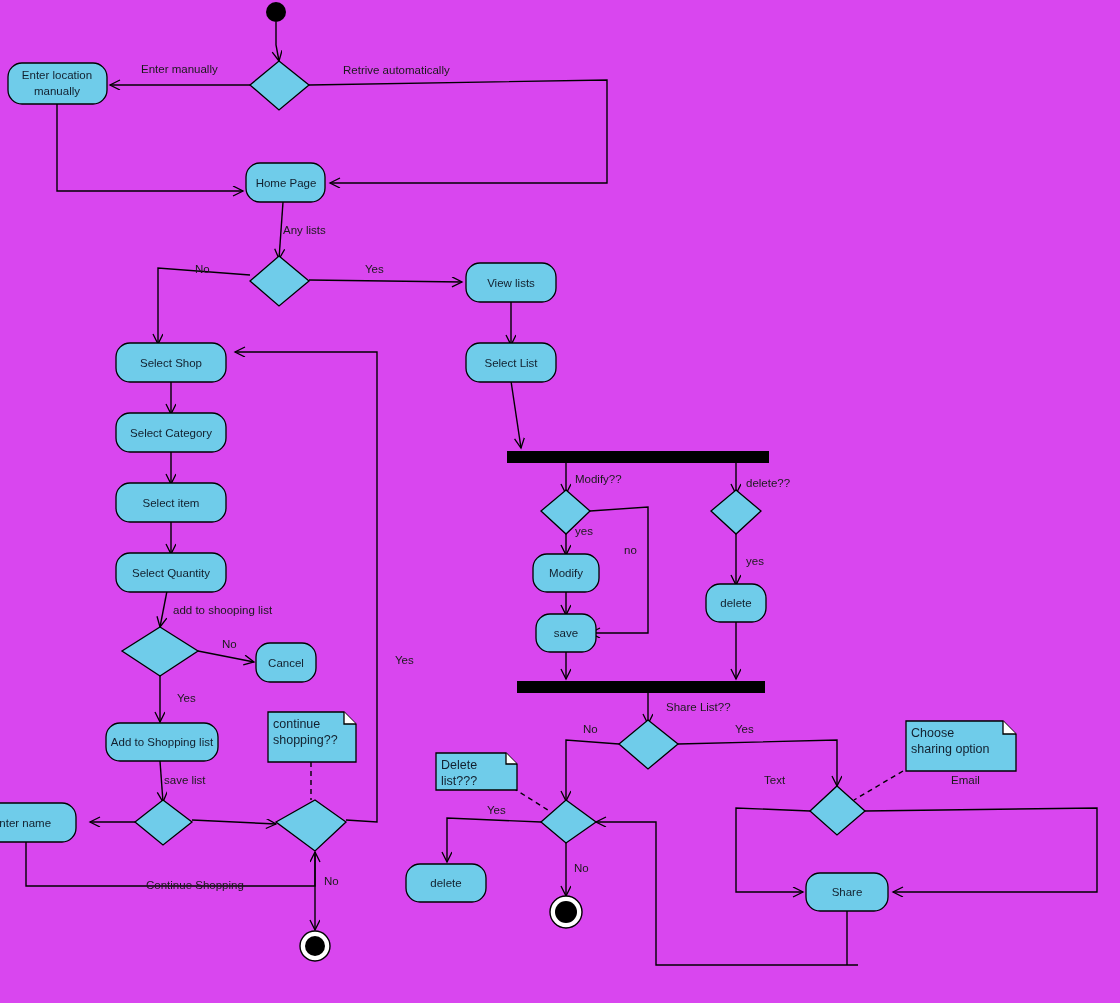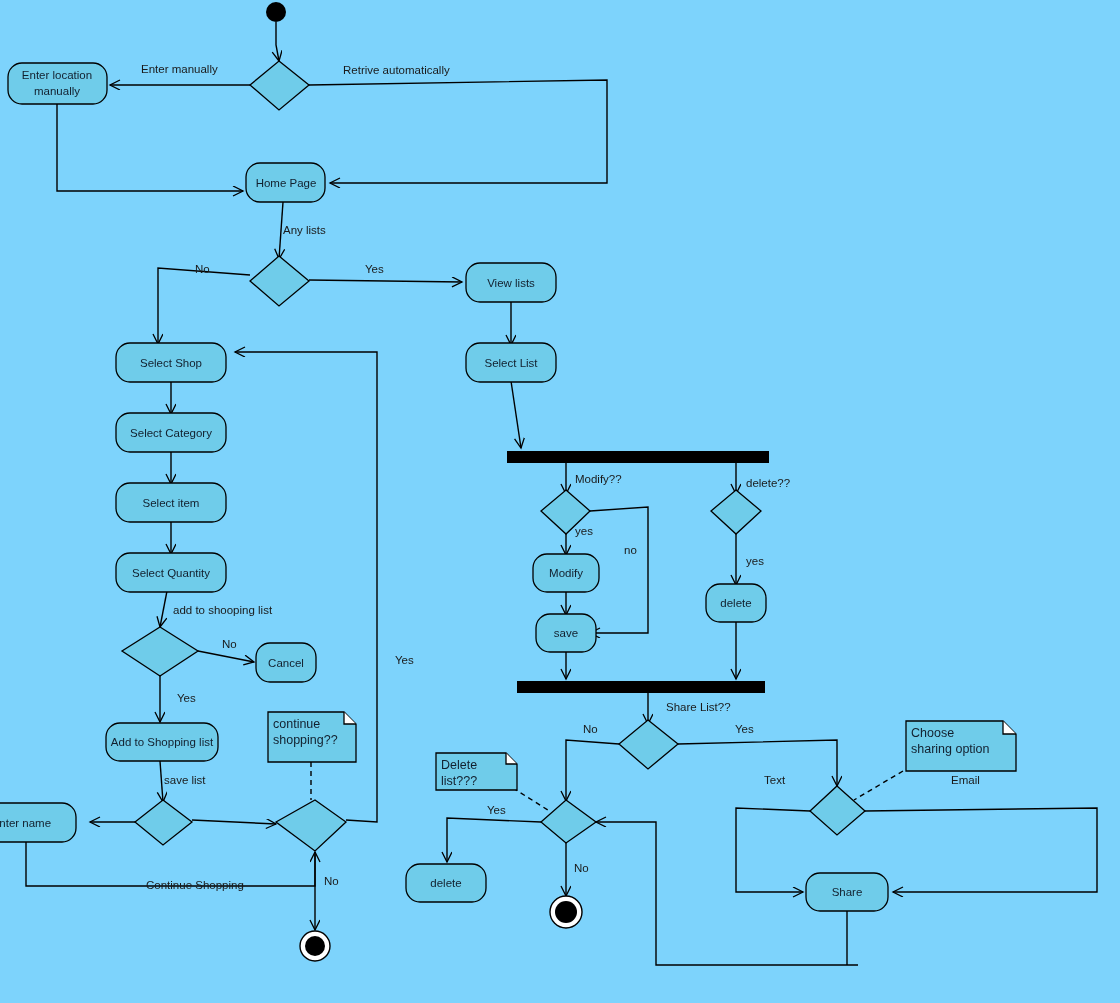--- a/index.html
+++ b/index.html
@@ -1,17 +1,17 @@
 <!DOCTYPE html>
 <html><head>
 <meta charset="utf-8">
 <style>
   html,body{margin:0;padding:0;background:#ffffff;}
   body{font-family:"Liberation Sans",sans-serif;}
-  #canvas{position:relative;width:1120px;height:1003px;background:#7dd3fc;overflow:hidden;}
+  #canvas{position:relative;width:1120px;height:1003px;background:#d946ef;overflow:hidden;}
   svg{display:block;}
   .edge{fill:none;stroke:#000000;stroke-width:1.4;}
   .dash{fill:none;stroke:#000000;stroke-width:1.4;stroke-dasharray:5 4;}
   .lbl{font-family:"Liberation Sans",sans-serif;font-size:11.5px;fill:#1a1a1a;}
   .nodetext{font-family:"Liberation Sans",sans-serif;font-size:11.5px;fill:#12202e;text-anchor:middle;}
   .notetext{font-family:"Liberation Sans",sans-serif;font-size:12.5px;fill:#12202e;}
   .shp{stroke:#000000;stroke-width:1.3;}
   .bar{fill:#000000;}
 </style>
 </head>

